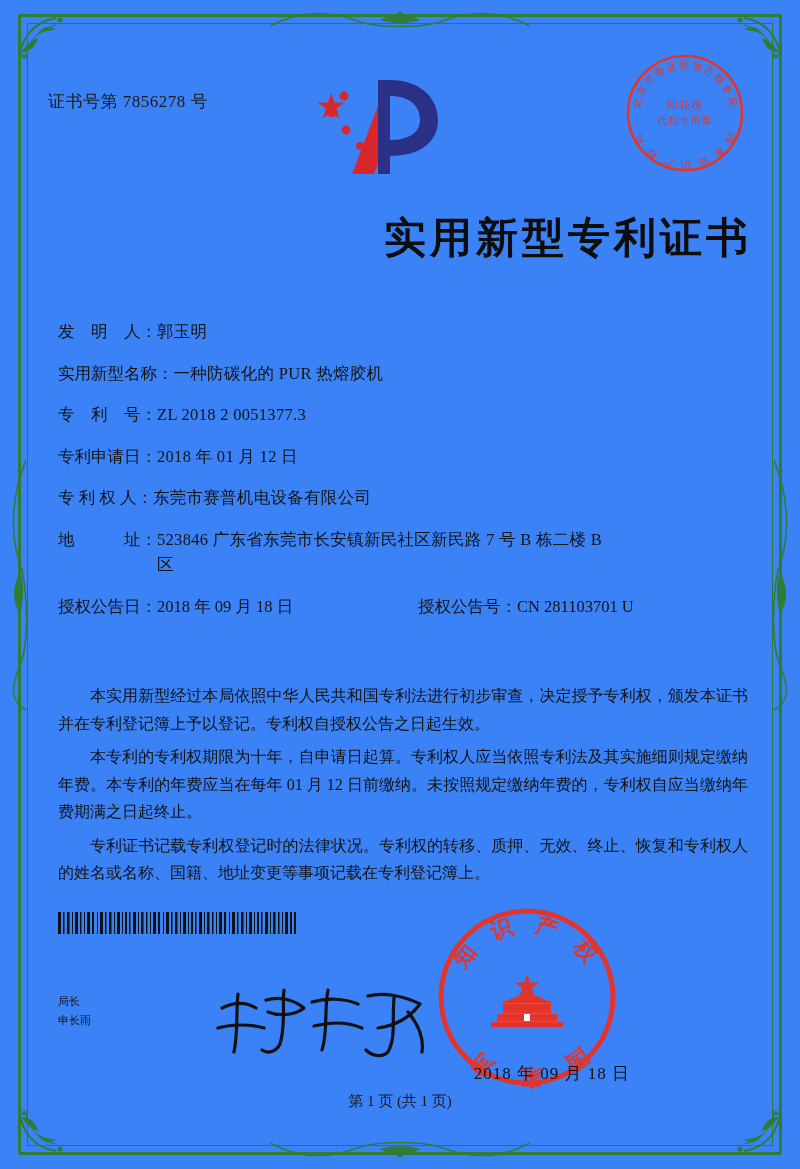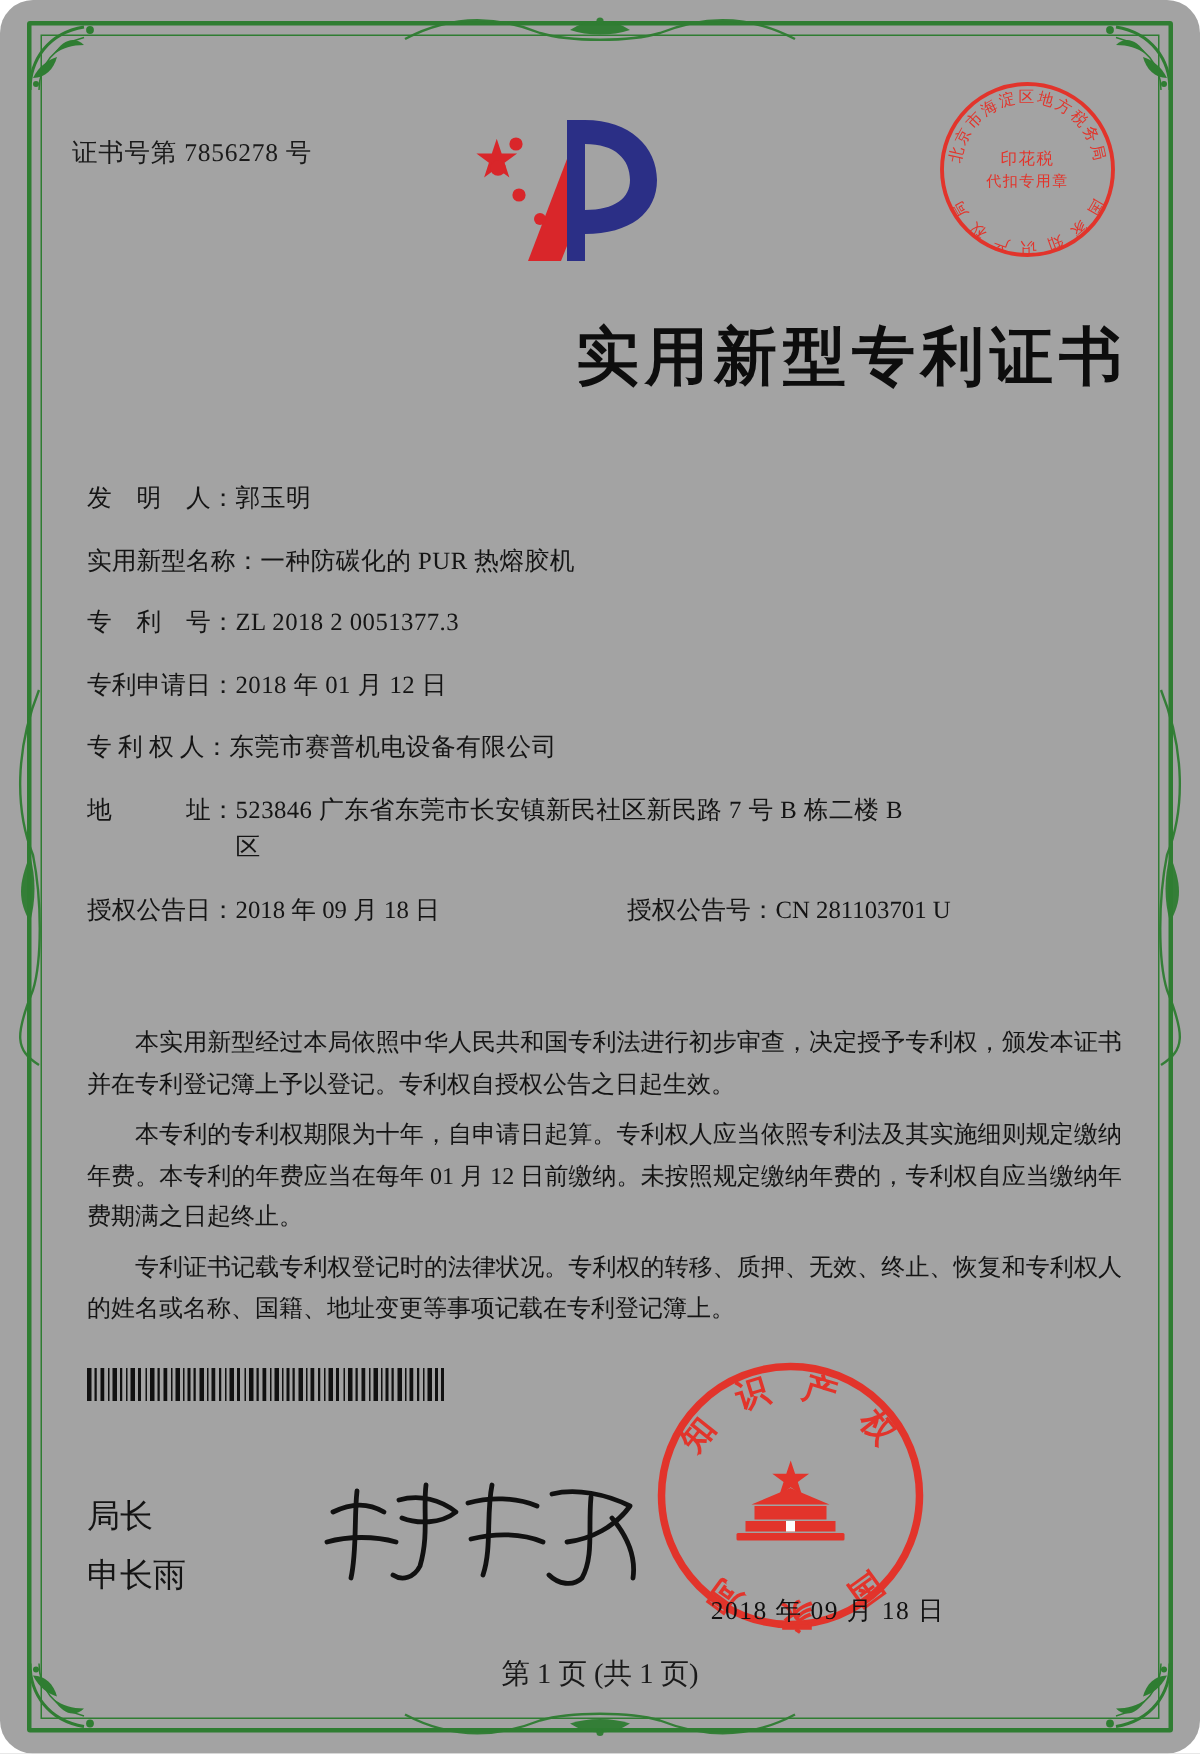--- a/index.html
+++ b/index.html
@@ -13,22 +13,21 @@
     font-family: "Liberation Serif", "DejaVu Serif", serif;
     color: #111;
     position: relative;
     overflow: hidden;
   }
 
   
   .page {
     position: absolute;
     inset: 0;
-    background: #a3a3a3;
-    border-radius: 22px;
+    background: #3b82f6;
   }
   .border-outer {
     position: absolute;
     left: 18px; top: 14px; right: 18px; bottom: 14px;
     border: 3px solid #2f7d32;
     border-radius: 2px;
   }
   .border-inner {
     position: absolute;
     left: 27px; top: 23px; right: 27px; bottom: 23px;
@@ -181,40 +180,40 @@
     top: 1010px;
     font-size: 17px;
     letter-spacing: 1px;
     color: #111;
   }
 
   .director {
     position: absolute;
     left: 10px;
     top: 940px;
-    font-size: 22px;
+    font-size: 11px;
     line-height: 1.75;
     color: #141414;
   }
 
   .signature {
     position: absolute;
     left: 160px;
     top: 930px;
     width: 230px;
     height: 80px;
   }
   .signature svg { width:100%; height:100%; display:block; }
 
   .page-no {
     position: absolute;
     left: 0; right: 0;
-    bottom: 0;
+    bottom: 18px;
     text-align: center;
-    font-size: 19px;
+    font-size: 15px;
     color: #1a1a1a;
   }
 </style>
 </head>
 <body>
 
 <div class="page">
 
   <div class="border-outer"></div>
   <div class="border-inner"></div>

